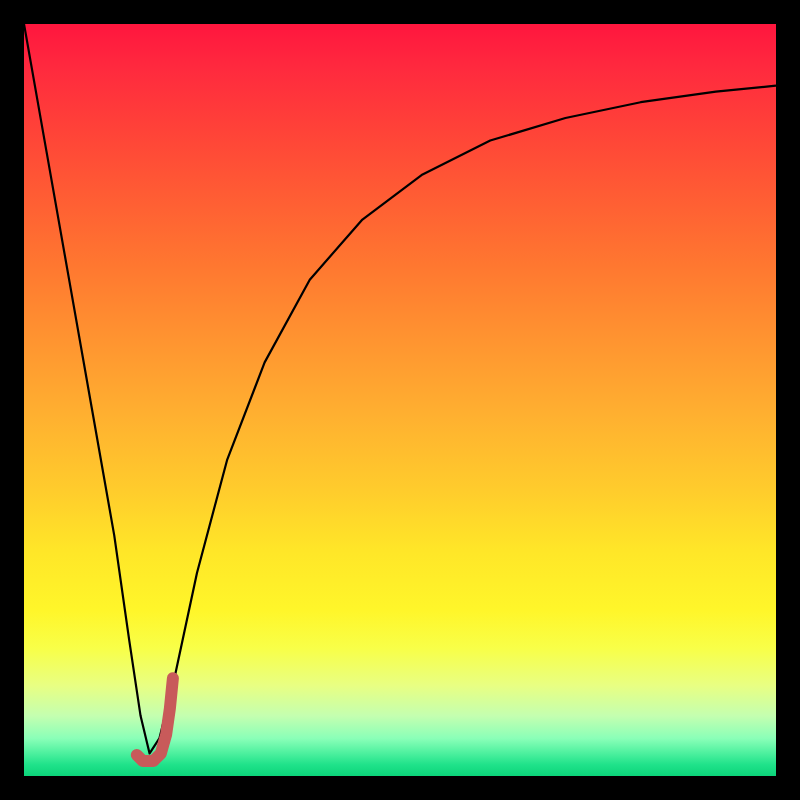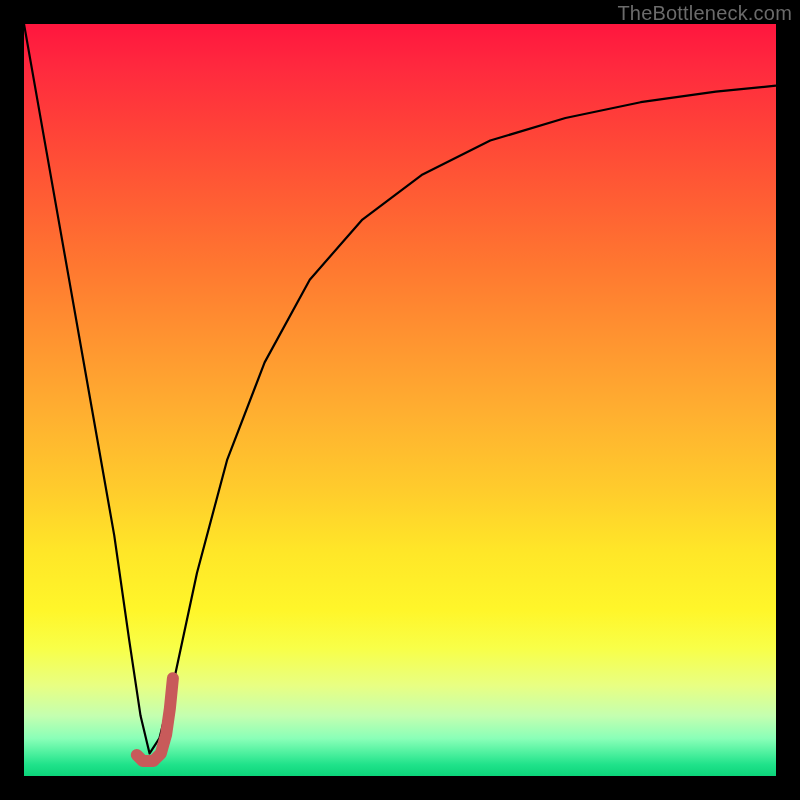--- a/index.html
+++ b/index.html
@@ -61,21 +61,20 @@
     font-size: 20px;
     font-weight: 500;
     letter-spacing: 0.2px;
     user-select: none;
   }
 </style>
 </head>
 <body>
 
 <div class="stage">
-  <div class="watermark">TheBottleneck.com</div>
 
   <div class="plot-area">
     <svg class="curve-layer" viewBox="0 0 752 752" preserveAspectRatio="none">
       <path id="series-main" fill="none" stroke="#000000" stroke-width="2.2" stroke-linejoin="round" d="M0.00 0.00 L22.56 127.84 L45.12 255.68 L67.68 383.52 L90.24 511.36 L105.28 616.64 L116.56 691.84 L125.58 729.44 L135.36 714.40 L150.40 654.24 L172.96 548.96 L203.04 436.16 L240.64 338.40 L285.76 255.68 L338.40 195.52 L398.56 150.40 L466.24 116.56 L541.44 94.00 L616.64 78.21 L691.84 67.68 L752.00 61.66"></path>
       <path id="series-marker" fill="none" stroke="#c85a5a" stroke-width="12" stroke-linecap="round" stroke-linejoin="round" d="M112.80 730.94 L118.82 736.96 L129.34 736.96 L136.86 729.44 L142.13 710.64 L145.89 684.32 L148.90 654.24"></path>
     </svg>
   </div>
 </div>
 
 </body></html>

